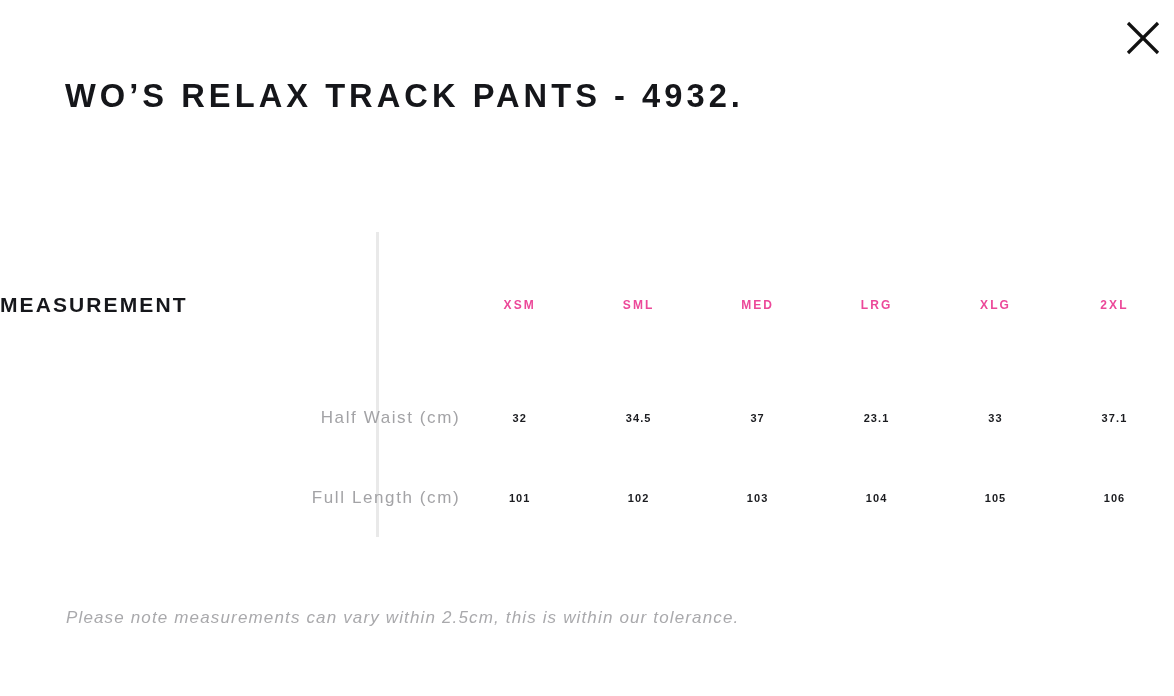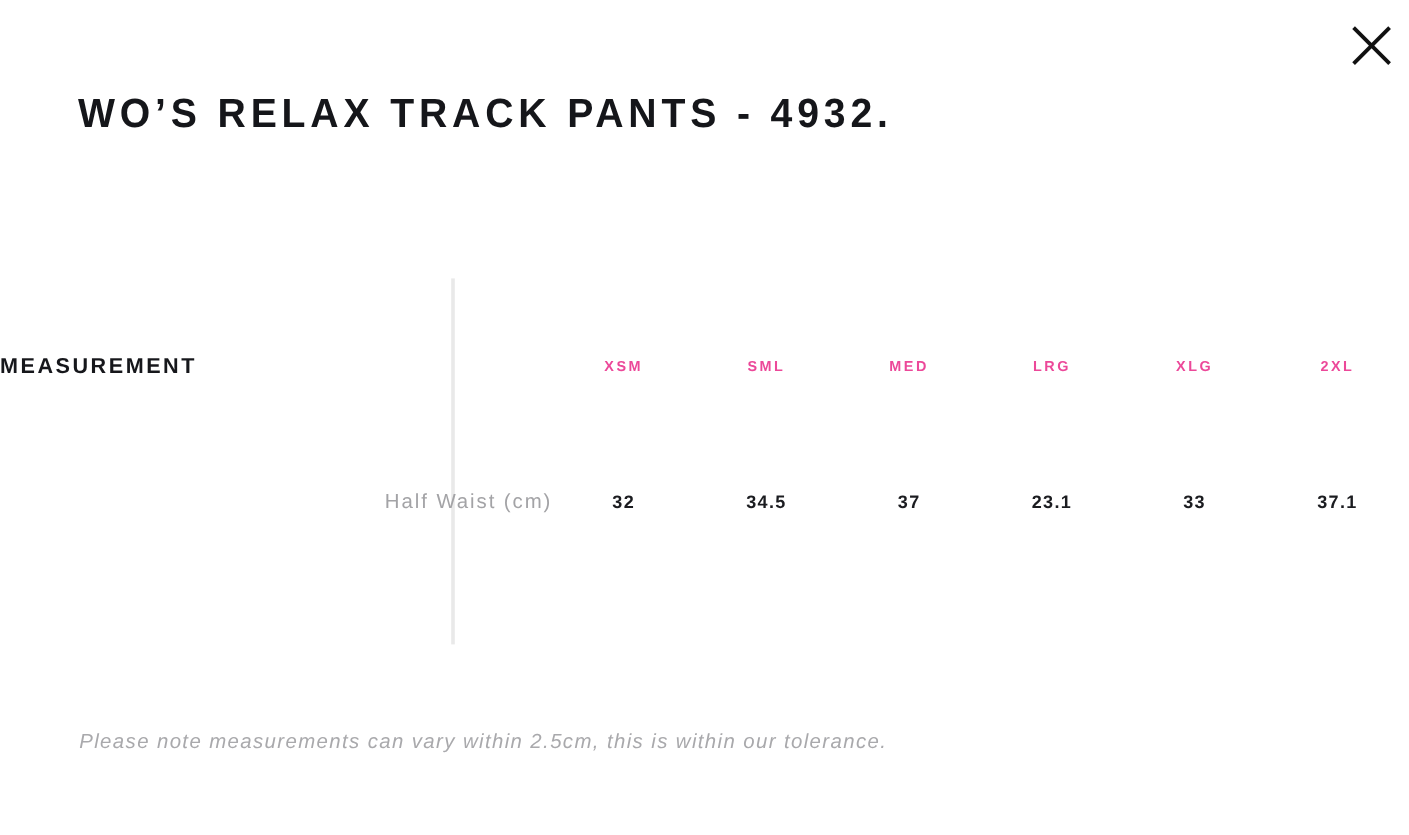--- a/index.html
+++ b/index.html
@@ -83,21 +83,21 @@
     border: 0;
     vertical-align: middle;
   }
 
   tr.header-row { height: 146px; }
   tr.data-row   { height: 80px; }
 
   th.measurement-head {
     text-align: left;
     padding-left: 66px;
-    font-size: 18px;
+    font-size: 21px;
     font-weight: 700;
     letter-spacing: 2.1px;
     color: #16171b;
     white-space: nowrap;
     vertical-align: bottom;
     padding-bottom: 0px;
     height: 146px;
   }
   th.size-head {
     text-align: center;
@@ -115,21 +115,21 @@
     text-align: right;
     padding-left: 66px;
     font-size: 17px;
     font-weight: 400;
     letter-spacing: 1.6px;
     color: #a3a3a6;
     white-space: nowrap;
   }
   td.value {
     text-align: center;
-    font-size: 15px;
+    font-size: 11px;
     font-weight: 600;
     letter-spacing: 1.1px;
     color: #1b1c20;
     white-space: nowrap;
     padding-right: 28px;
   }
 
   
   .footnote {
     position: absolute;
@@ -186,17 +186,26 @@
     <tbody>
       <tr class="data-row">
         <td class="row-label">Half Waist (cm)</td>
         <td class="value">32</td>
         <td class="value">34.5</td>
         <td class="value">37</td>
         <td class="value">23.1</td>
         <td class="value">33</td>
         <td class="value">37.1</td>
       </tr>
+      <tr class="data-row">
+        <td class="row-label">Full Length (cm)</td>
+        <td class="value">101</td>
+        <td class="value">102</td>
+        <td class="value">103</td>
+        <td class="value">104</td>
+        <td class="value">105</td>
+        <td class="value">106</td>
+      </tr>
     </tbody>
   </table>
 </div>
 
 <p class="footnote">Please note measurements can vary within 2.5cm, this is within our tolerance.</p>
 
 </body></html>

